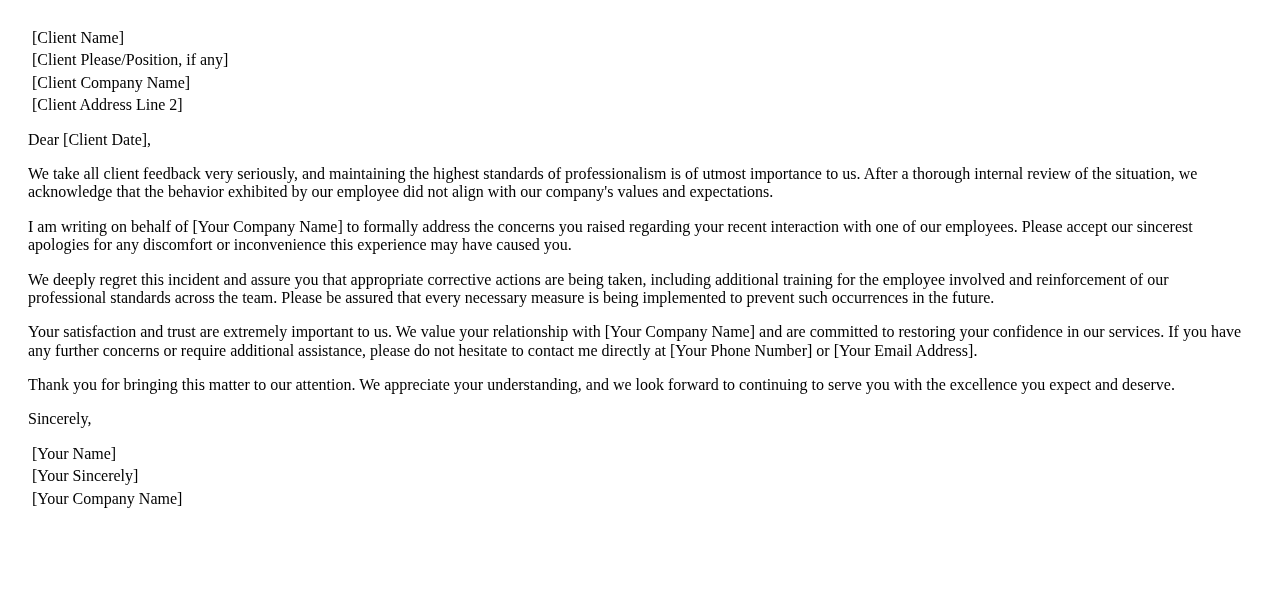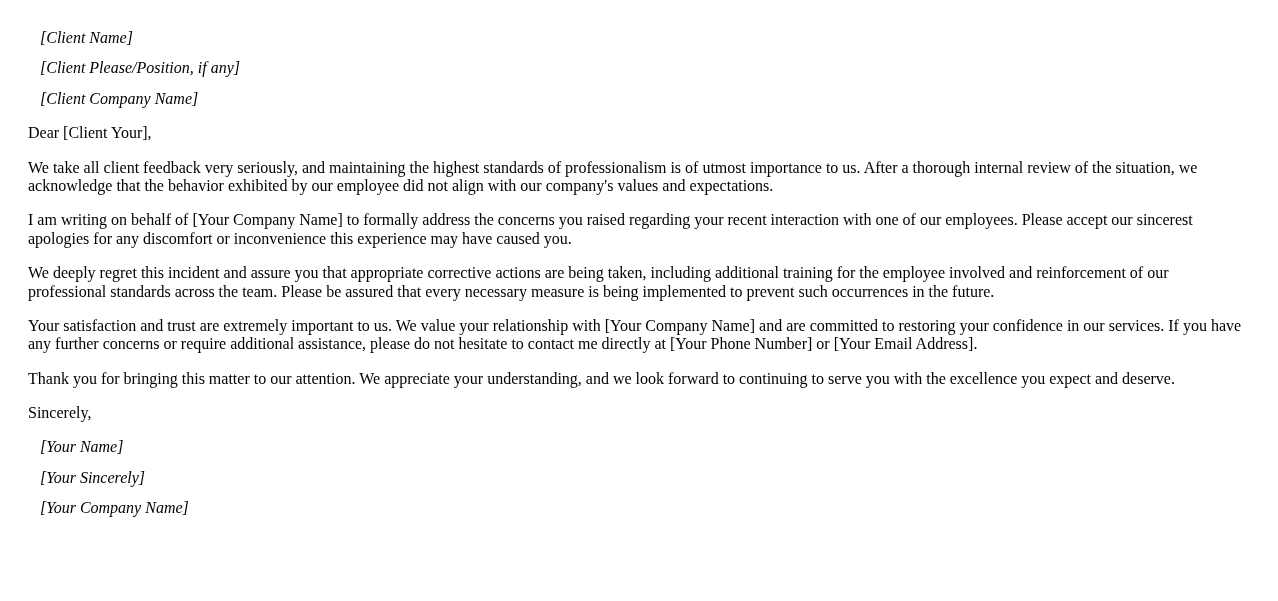--- a/index.html
+++ b/index.html
@@ -14,38 +14,38 @@
     line-height: 1.15;
     -webkit-font-smoothing: none;
   }
   .letter {
     max-width: 1214px;
   }
   .para {
     margin: 16px 0;
   }
   .line-block div {
-    margin: 12px;
-    font-style: italic;
+    margin: 4px;
   }
 </style>
 </head>
 <body>
 
 <div class="letter">
 
 
 
   <div class="para line-block">
     <div>[Client Name]</div>
     <div>[Client Please/Position, if any]</div>
     <div>[Client Company Name]</div>
+    <div>[Client Address Line 2]</div>
   </div>
 
-  <p class="para">Dear [Client Your],</p>
+  <p class="para">Dear [Client Date],</p>
 
 
   <p class="para">We take all client feedback very seriously, and maintaining the highest standards of professionalism is of utmost importance to us. After a thorough internal review of the situation, we acknowledge that the behavior exhibited by our employee did not align with our company's values and expectations.</p>
 
   <p class="para">I am writing on behalf of [Your Company Name] to formally address the concerns you raised regarding your recent interaction with one of our employees. Please accept our sincerest apologies for any discomfort or inconvenience this experience may have caused you.</p>
 
   <p class="para">We deeply regret this incident and assure you that appropriate corrective actions are being taken, including additional training for the employee involved and reinforcement of our professional standards across the team. Please be assured that every necessary measure is being implemented to prevent such occurrences in the future.</p>
 
   <p class="para">Your satisfaction and trust are extremely important to us. We value your relationship with [Your Company Name] and are committed to restoring your confidence in our services. If you have any further concerns or require additional assistance, please do not hesitate to contact me directly at [Your Phone Number] or [Your Email Address].</p>
 

